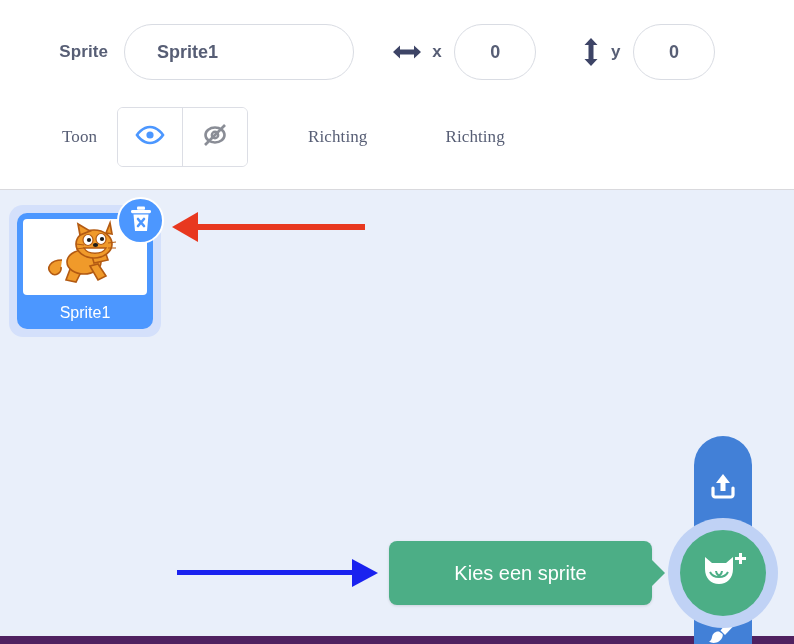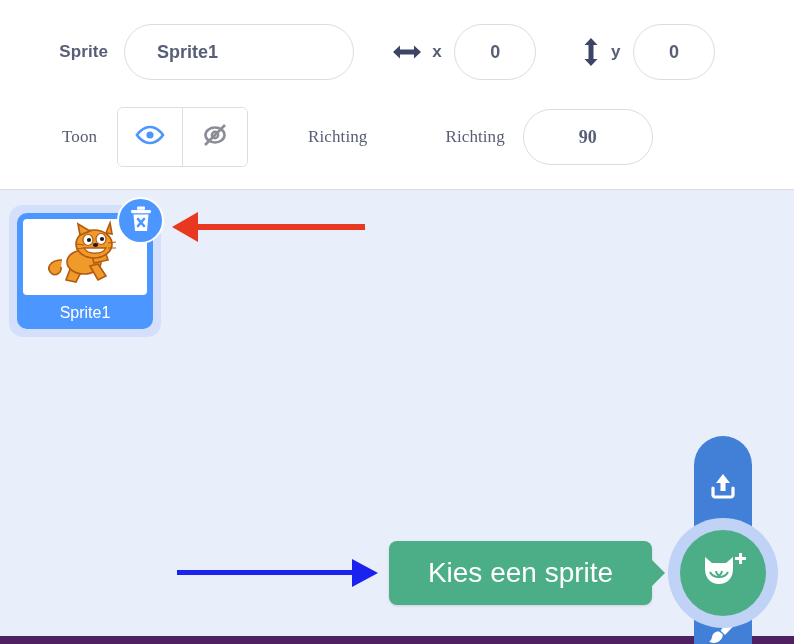--- a/index.html
+++ b/index.html
@@ -202,21 +202,21 @@
     position: absolute;
     left: 389px; top: 541px;
     width: 263px;
     height: 64px;
     background: #4cae86;
     border-radius: 8px;
     display: flex;
     align-items: center;
     justify-content: center;
     color: #ffffff;
-    font-size: 28px;
+    font-size: 20px;
     z-index: 5;
     box-shadow: 0 1px 3px rgba(0,0,0,.12);
   }
   .tooltip::after {
     content: "";
     position: absolute;
     right: -13px;
     top: 18px;
     width: 0; height: 0;
     border-top: 14px solid transparent;
@@ -320,21 +320,20 @@
       </div>
     </div>
 
     <div style="width:60px"></div>
     <span class="field-label thin">Richting</span>
     <div style="width:18px"></div>
 
     <div style="width:60px"></div>
     <span class="field-label thin">Richting</span>
     <div style="width:18px"></div>
-    <div class="pill num-field wide">90</div>
   </div>
 </div>
 
 <div class="sprite-pane">
 
   <div class="sprite-tile">
     <div class="sprite-tile-inner">
       <div class="sprite-thumb">
         <span>
           <svg width="86" height="70" viewBox="0 0 86 70">

